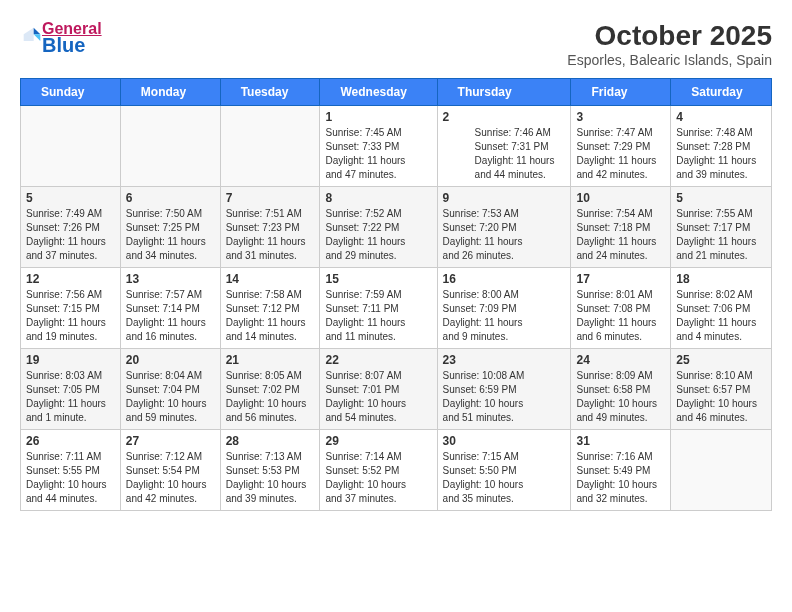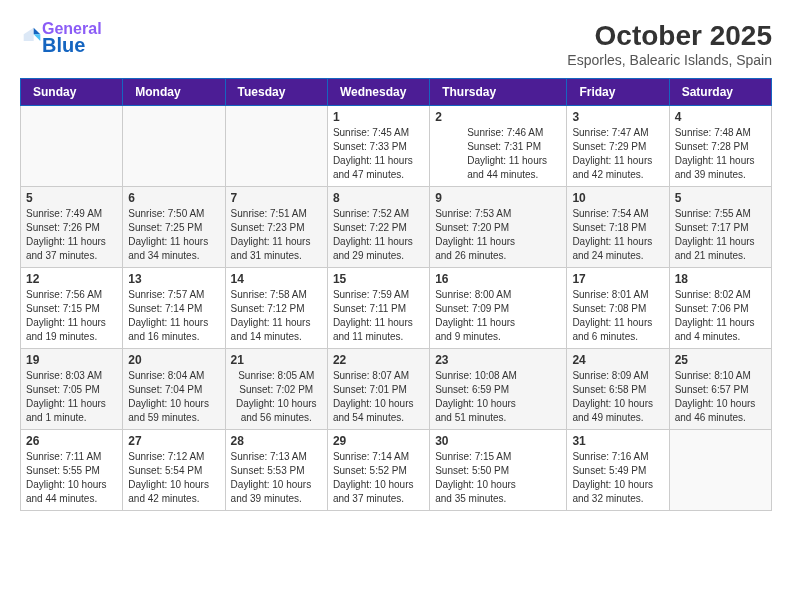--- a/index.html
+++ b/index.html
@@ -42,24 +42,24 @@
     .subtitle {
       font-size: 14px;
       color: #555;
     }
     table {
       width: 100%;
       border-collapse: collapse;
       font-size: 10.5px;
     }
     thead tr th {
-      background-color: #4c1d95;
+      background-color: #3b82f6;
       color: #fff;
       text-align: left;
-      padding: 6px 12px;
+      padding: 6px 20px;
       font-size: 12px;
       font-weight: bold;
       border: 1px solid #1565c0;
     }
     tbody tr td {
       border: 1px solid #ccc;
       vertical-align: top;
       padding: 4px 5px;
       min-height: 80px;
       height: 80px;
@@ -90,21 +90,21 @@
 <div class="header">
   <div class="logo">
     <div>
       <svg class="logo-icon" viewBox="0 0 24 24" width="30" height="30">
         <polygon points="14,2 22,10 14,10" fill="#1565c0"></polygon>
         <polygon points="14,10 22,10 22,18" fill="#4fc3f7"></polygon>
         <polygon points="2,10 14,2 14,18 2,18" fill="#1565c0" opacity="0.15"></polygon>
       </svg>
     </div>
     <div class="logo-text">
-      <div style="color:#8b5cf6;font-weight:bold;font-size:16px;">General</div>
+      <div style="color:#be185d;font-weight:bold;font-size:16px;text-decoration:underline;">General</div>
       <div style="color:#1565c0;font-weight:bold;font-size:20px;margin-top:-4px;">Blue</div>
     </div>
   </div>
   <div class="title-block">
     <div class="month-title">October 2025</div>
     <div class="subtitle">Esporles, Balearic Islands, Spain</div>
   </div>
 </div>
 
 <table>
@@ -265,21 +265,21 @@
         </td>
         <td>
           <span class="day-num">20</span>
           <div class="day-info" style="white-space: pre-line;">Sunrise: 8:04 AM
 Sunset: 7:04 PM
 Daylight: 10 hours
 and 59 minutes.</div>
         </td>
         <td>
           <span class="day-num">21</span>
-          <div class="day-info" style="white-space: pre-line; text-align: center;">Sunrise: 8:05 AM
+          <div class="day-info" style="white-space: pre-line;">Sunrise: 8:05 AM
 Sunset: 7:02 PM
 Daylight: 10 hours
 and 56 minutes.</div>
         </td>
         <td>
           <span class="day-num">22</span>
           <div class="day-info" style="white-space: pre-line;">Sunrise: 8:07 AM
 Sunset: 7:01 PM
 Daylight: 10 hours
 and 54 minutes.</div>

